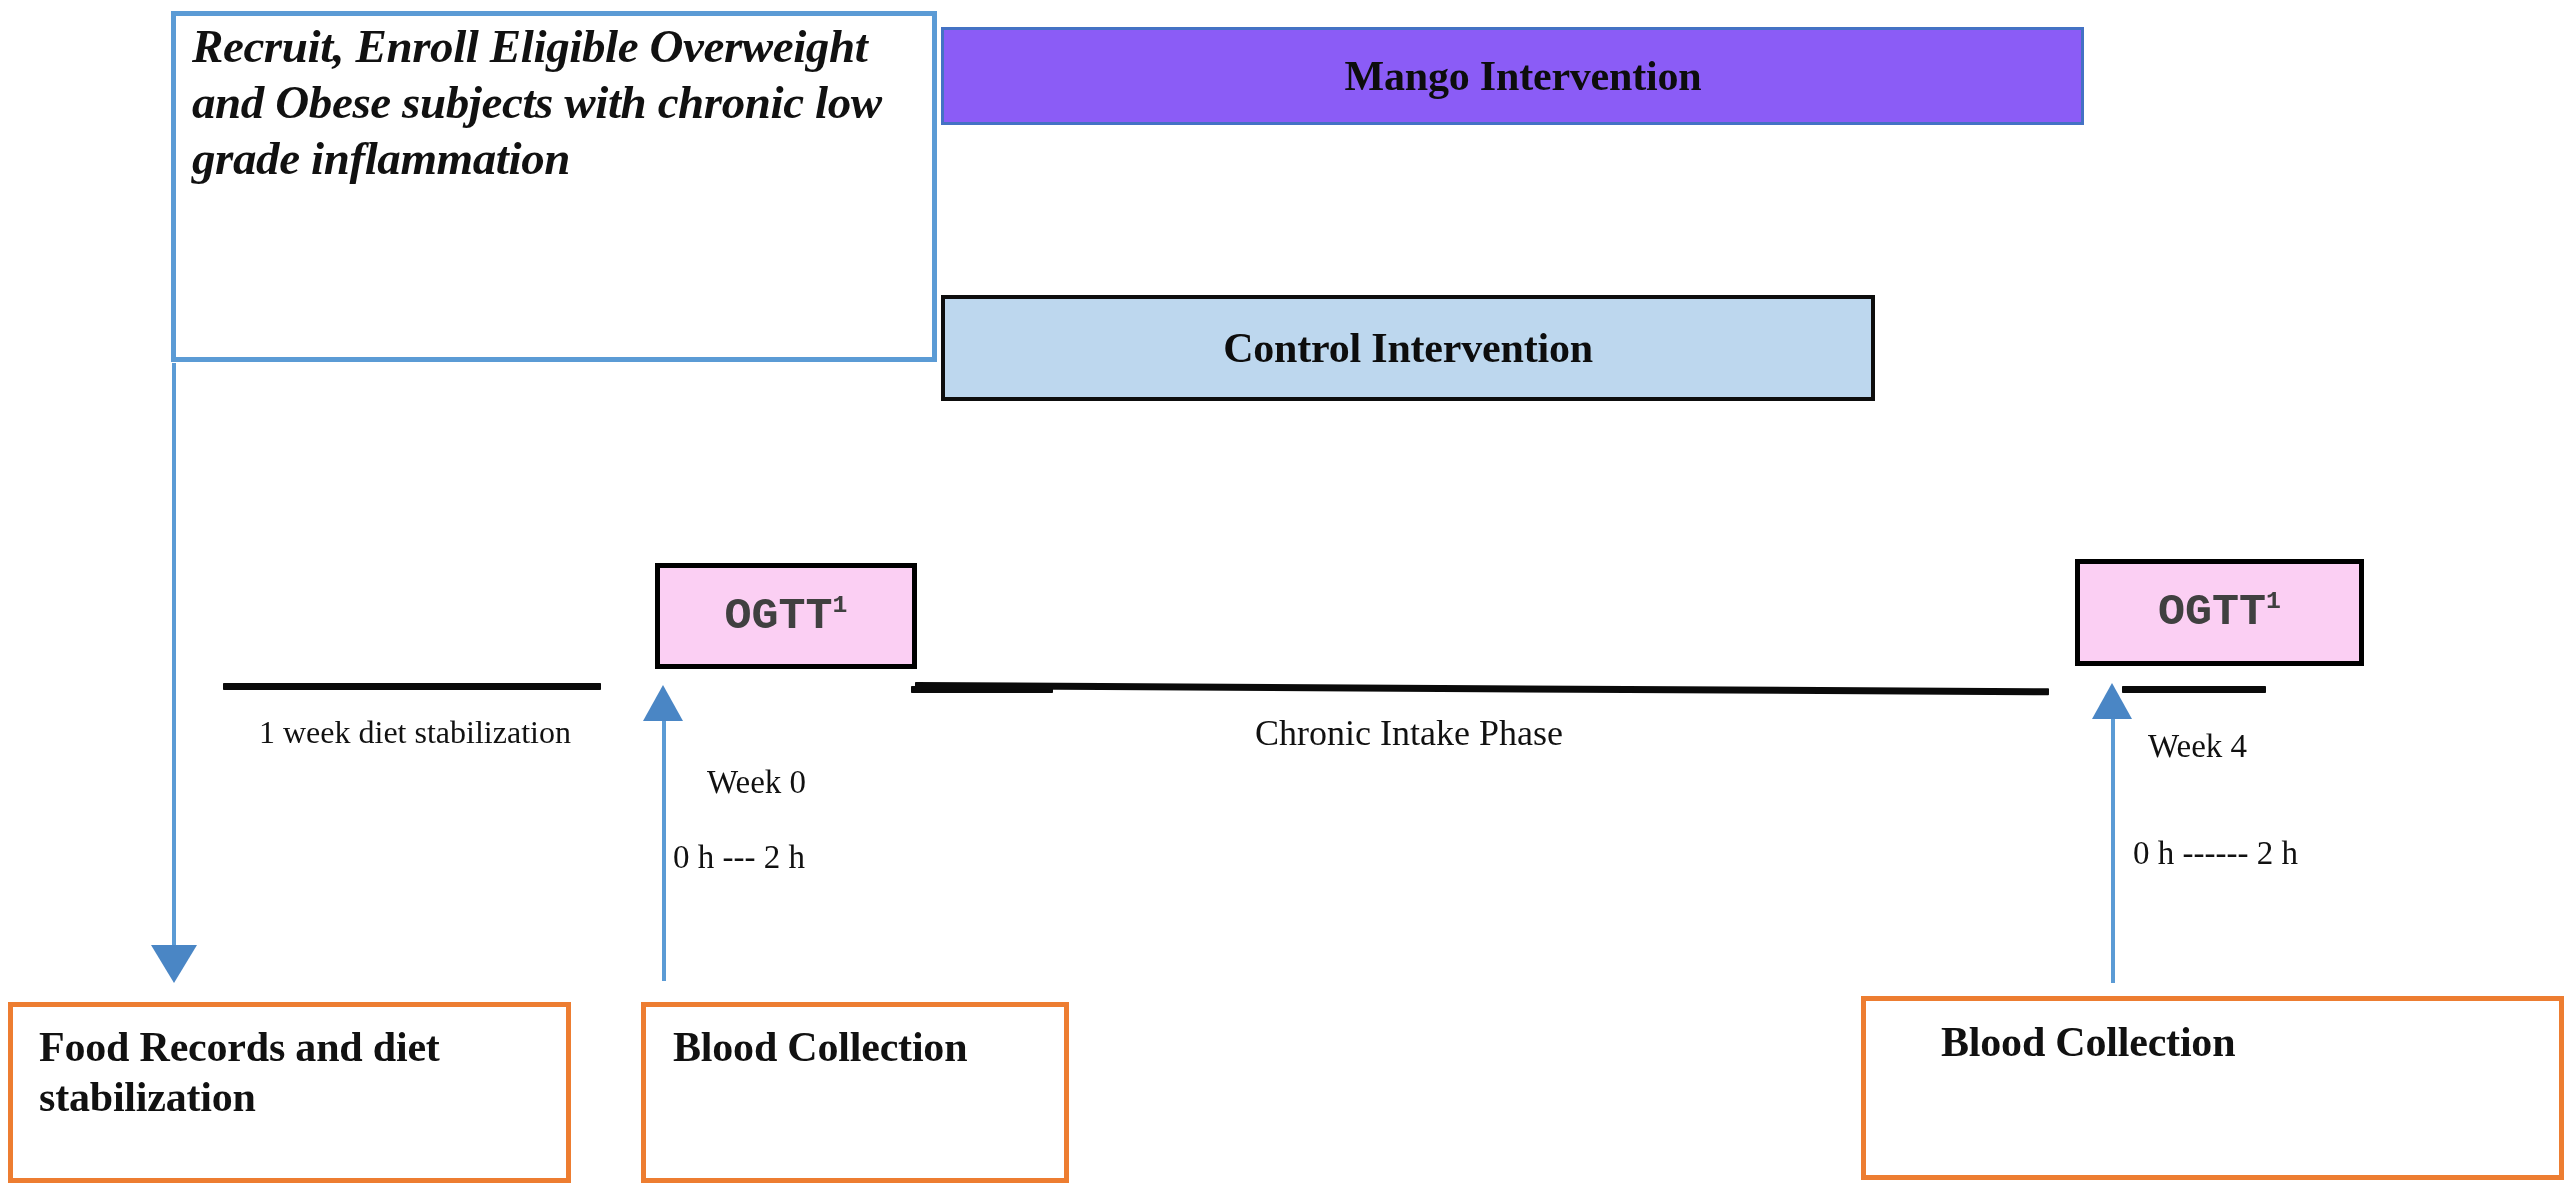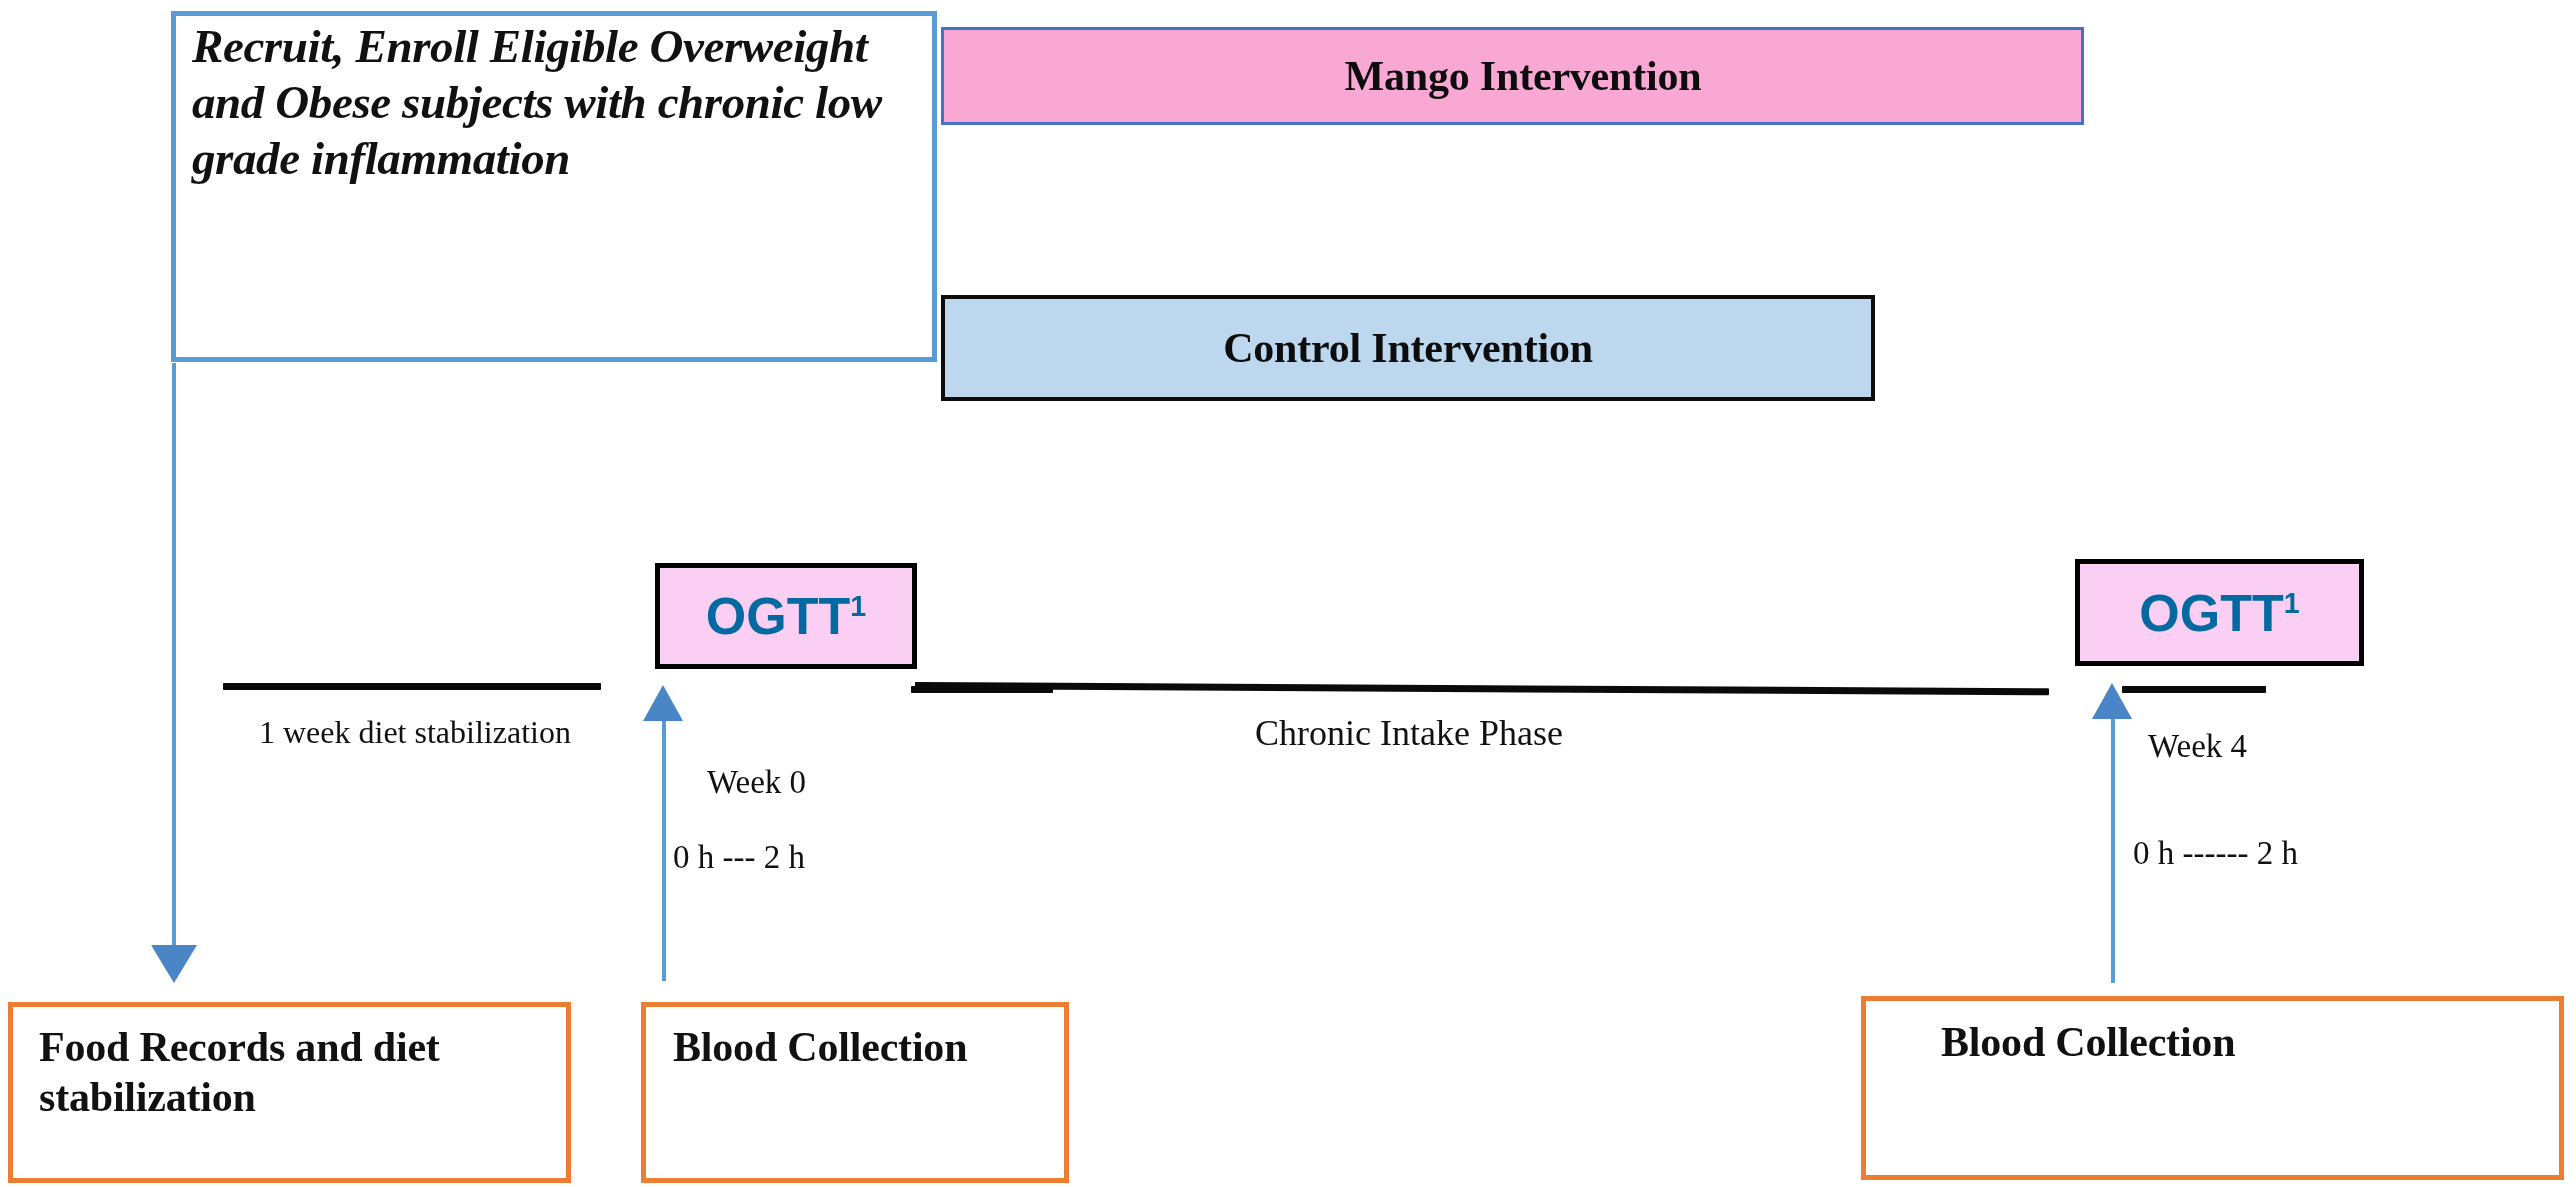--- a/index.html
+++ b/index.html
@@ -18,41 +18,41 @@
     left:192px;top:18px;width:718px;
     font-weight:bold;font-size:47px;line-height:56px;color:#111111;
     letter-spacing:-0.4px;
     font-style:italic;
   }
 
   
   .bar{box-sizing:border-box;display:flex;align-items:center;justify-content:center;}
   #mango-bar{
     left:941px;top:27px;width:1143px;height:98px;
-    background:#f9a8d4;border:3.8px solid #4472c4;padding-left:21px;
+    background:#8b5cf6;border:3.8px solid #4472c4;padding-left:21px;
   }
   #control-bar{
     left:941px;top:295px;width:934px;height:106px;
     background:#bdd7ee;border:4.5px solid #0d0d0d;
   }
   .bar-label{
     font-weight:bold;font-size:42px;color:#0d0d0d;letter-spacing:-0.2px;
     white-space:nowrap;
   }
 
   
   .ogtt-box{
     box-sizing:border-box;background:#fbcff3;border:5.3px solid #000000;
     display:flex;align-items:center;justify-content:center;
   }
   #ogtt-box-week0{left:655px;top:563px;width:262px;height:106px;}
   #ogtt-box-week4{left:2075px;top:559px;width:289px;height:107px;}
   .ogtt-label{
-    font-size:52px;font-weight:bold;color:#0369a1;white-space:nowrap;
-    font-family:Liberation Sans, sans-serif;
+    font-size:45px;font-weight:bold;color:#404040;white-space:nowrap;
+    font-family:Liberation Mono, monospace;
   }
   .ogtt-label sup{font-size:0.55em;vertical-align:super;font-weight:bold;}
 
   
   .tl{background:#0a0a0a;height:6.8px;border-radius:0.8px;}
   #tl-seg-1{left:223px;top:683px;width:378px;}
   #tl-seg-2{left:911px;top:686px;width:142px;}
   #tl-seg-3{left:915px;top:682px;width:1134px;transform:rotate(0.32deg);transform-origin:left center;}
   #tl-seg-4{left:2122px;top:686px;width:144px;}
 

